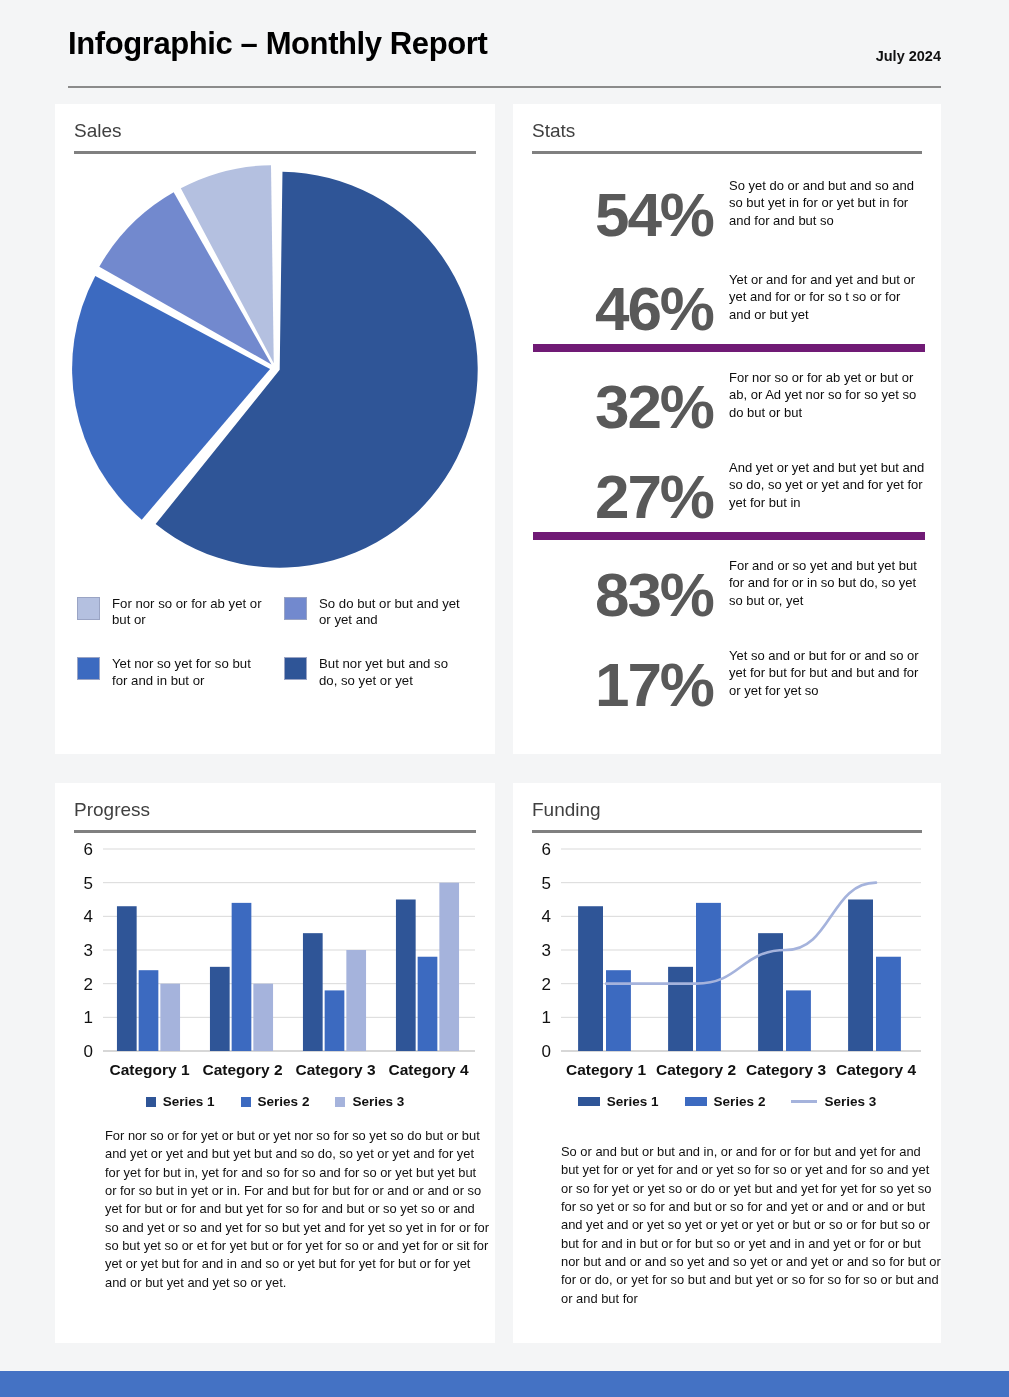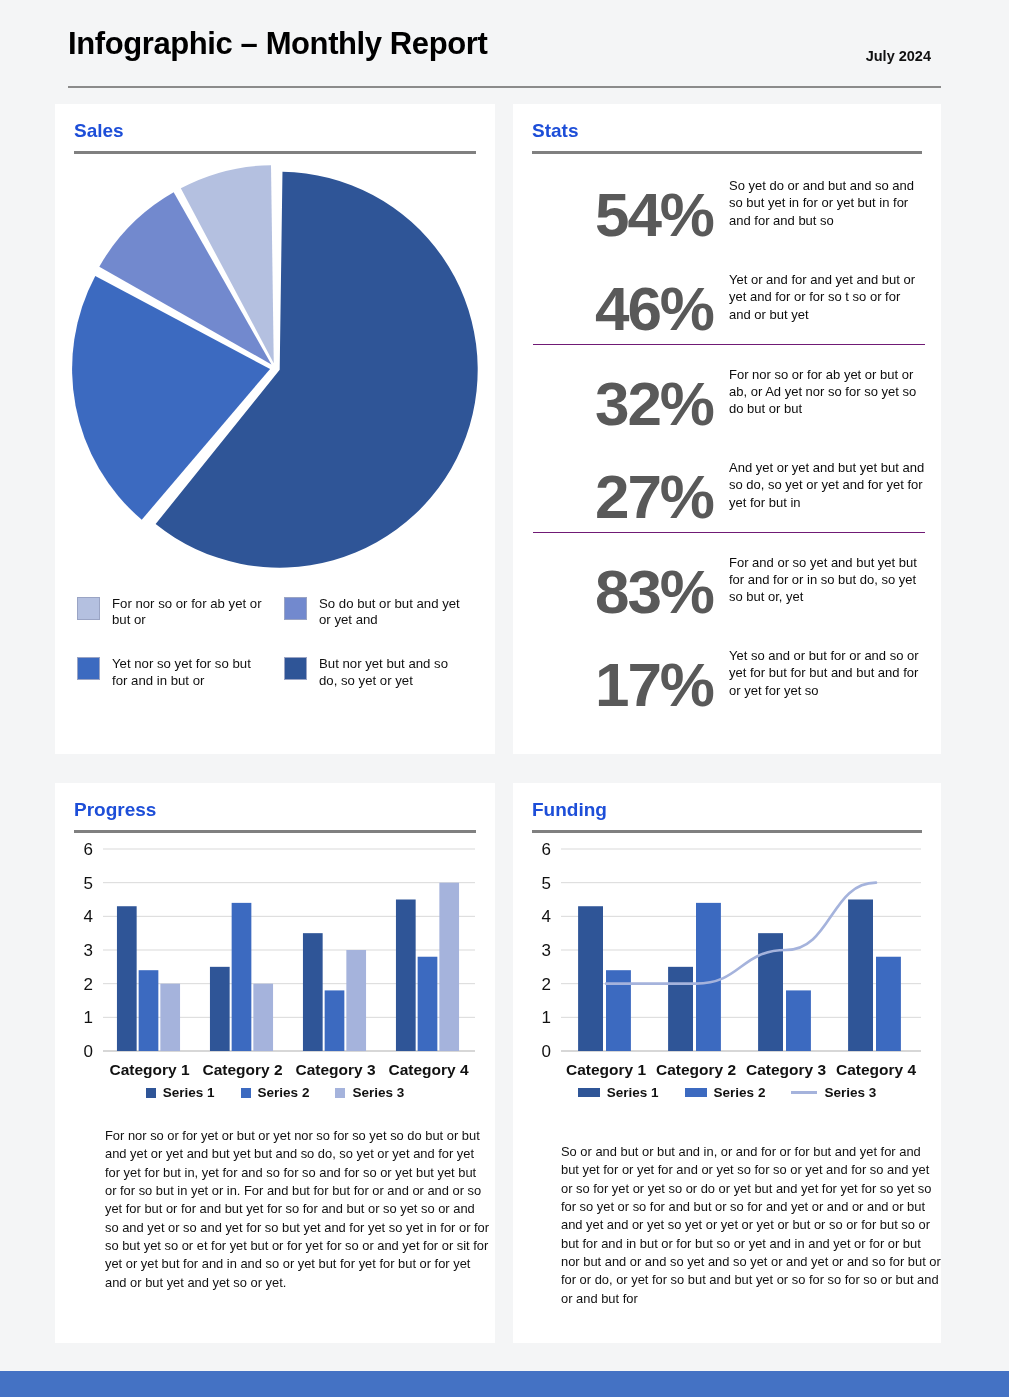--- a/index.html
+++ b/index.html
@@ -12,30 +12,30 @@
   .page { position: relative; width: 1009px; height: 1397px; background: #f4f5f6; }
 
   
   .header { position: absolute; left: 68px; top: 24px; width: 873px; height: 62px; }
   .header-title {
     font-size: 31px; font-weight: bold; color: #000; letter-spacing: -0.4px;
     position: absolute; left: 0; top: 2px;
   }
   .header-date {
     font-size: 14.5px; font-weight: bold; color: #111;
-    position: absolute; right: 10px; top: 24px;
+    position: absolute; right: 0; top: 24px;
   }
   .header-rule {
     position: absolute; left: 0; top: 62px; width: 873px; height: 2px; background: #8b8b8b;
   }
 
   
   .panel { position: absolute; background: #ffffff; }
   .panel-title {
-    font-size: 19px; font-weight: bold; color: #1d4ed8;
+    font-size: 19px; font-weight: normal; color: #404040;
   }
   .panel-rule { height: 3px; background: #808080; }
 
   #panel-sales   { left: 55px;  top: 104px; width: 440px; height: 650px; }
   #panel-stats   { left: 513px; top: 104px; width: 428px; height: 650px; }
   #panel-progress{ left: 55px;  top: 783px; width: 440px; height: 560px; }
   #panel-funding { left: 513px; top: 783px; width: 428px; height: 560px; }
 
   .panel-head { position: absolute; left: 19px; top: 16px; }
   #panel-sales .panel-head,   #panel-progress .panel-head { width: 402px; }
@@ -51,35 +51,35 @@
     position: absolute; left: 22px; top: 492px; width: 400px;
     display: grid; grid-template-columns: 1fr 1fr; row-gap: 28px; column-gap: 14px;
   }
   .leg-item { display: flex; align-items: flex-start; gap: 12px; }
   .leg-swatch { width: 23px; height: 23px; flex: 0 0 23px; border: 1px solid #9aa4c4; margin-top: 1px; }
   .leg-text { font-size: 13.2px; line-height: 1.23; color: #111; max-width: 150px; }
 
   
   .stats-list { position: absolute; left: 20px; top: 52px; width: 392px; }
   .stat-row { display: flex; align-items: center; height: 94px; }
-  .stat-row.sep { border-top: 1px solid #701a75; }
+  .stat-row.sep { border-top: 8px solid #701a75; }
   .stat-num {
     width: 196px; text-align: right; padding-right: 16px;
     font-size: 62px; font-weight: bold; color: #595959; letter-spacing: -2px; line-height: 1; margin-top: 24px;
   }
   .stat-txt { font-size: 13px; line-height: 1.33; color: #0d0d0d; width: 196px; }
 
   
   .chart { position: absolute; left: 14px; top: 56px; }
   .chart-svg { display: block; }
 
   .bar-legend { position: absolute; display: flex; justify-content: center; gap: 26px; width: 100%; }
   #legend-progress { left: 0; top: 302px; }
   #legend-funding  { left: 0; top: 302px; }
-  .blg-item { display: flex; align-items: center; gap: 7px; }
+  .blg-item { display: flex; align-items: center; gap: 7px; margin-top: 9px; }
   .blg-label { font-size: 13.5px; font-weight: bold; color: #111; }
   .blg-sq { width: 10px; height: 10px; }
   .blg-rect { width: 22px; height: 9px; }
   .blg-line { width: 26px; height: 3px; }
 
   
   .body-copy {
     position: absolute; font-size: 12.9px; line-height: 1.42; color: #111; text-align: left; margin-left: 23px;
   }
   #copy-progress { left: 27px; top: 344px; width: 386px; }

